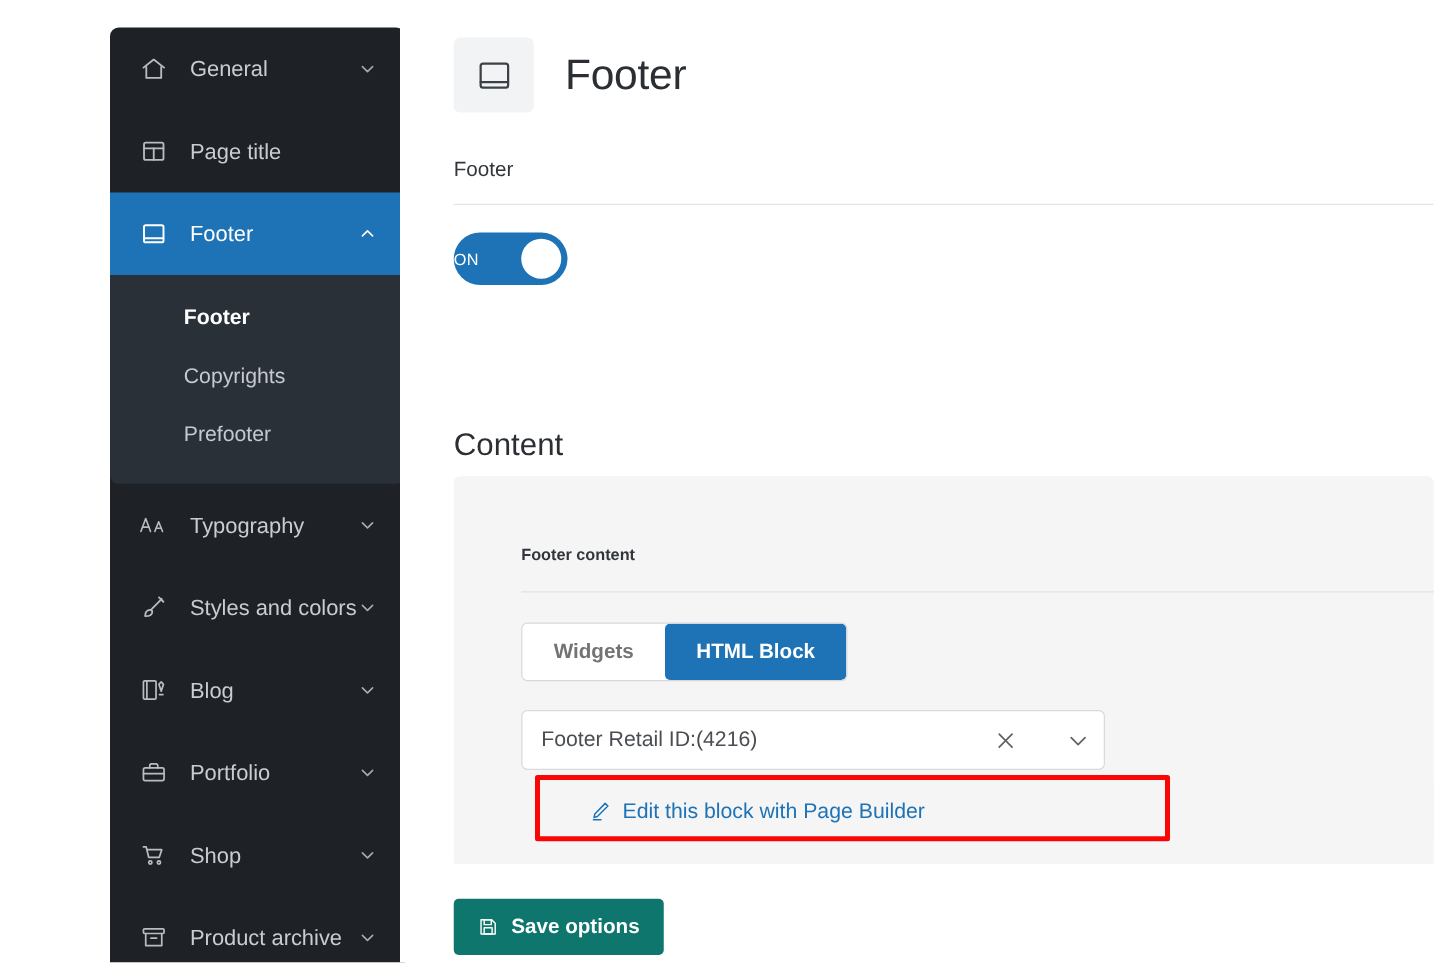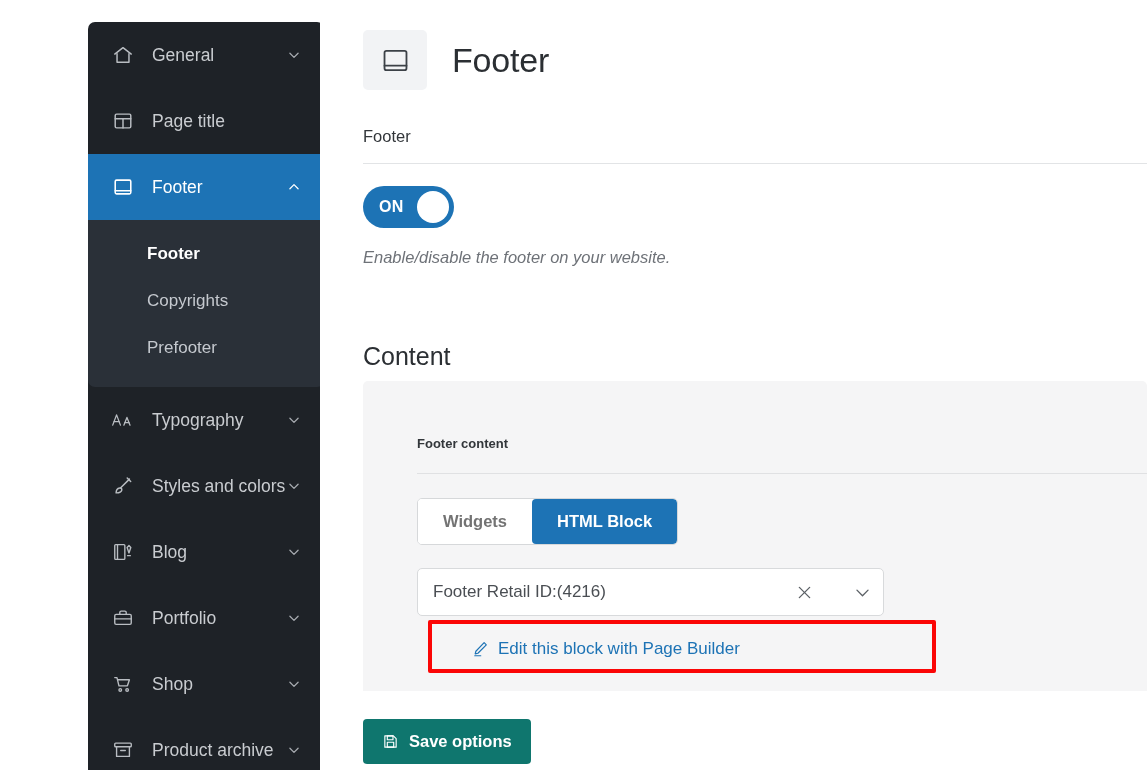--- a/index.html
+++ b/index.html
@@ -103,23 +103,22 @@
     position: absolute;
     left: 43px; top: 186px;
     width: 91px; height: 42px;
     background: #1d73b5;
     border-radius: 21px;
     display: flex; align-items: center;
     cursor: pointer;
   }
   .toggle .ttext {
     color: #ffffff;
-    font-size: 16px;
-    font-weight: bold;
-    margin-left: 16px;
+    font-size: 13px;
+    font-weight: normal;
     letter-spacing: 0.3px;
   }
   .toggle .knob {
     position: absolute;
     right: 5px; top: 5px;
     width: 32px; height: 32px;
     border-radius: 50%;
     background: #ffffff;
   }
   .help-text {
@@ -418,21 +417,20 @@
     </div>
 
     <div class="field-label">Footer</div>
     <div class="rule"></div>
 
     <div class="toggle">
       <span class="ttext">ON</span>
       <span class="knob"></span>
     </div>
 
-    <div class="help-text">Enable/disable the footer on your website.</div>
 
     <div class="section-title">Content</div>
 
     <div class="content-panel">
 
       <div class="panel-label">Footer content</div>
       <div class="panel-rule"></div>
 
       <div class="tabs">
         <div class="tab">Widgets</div>

